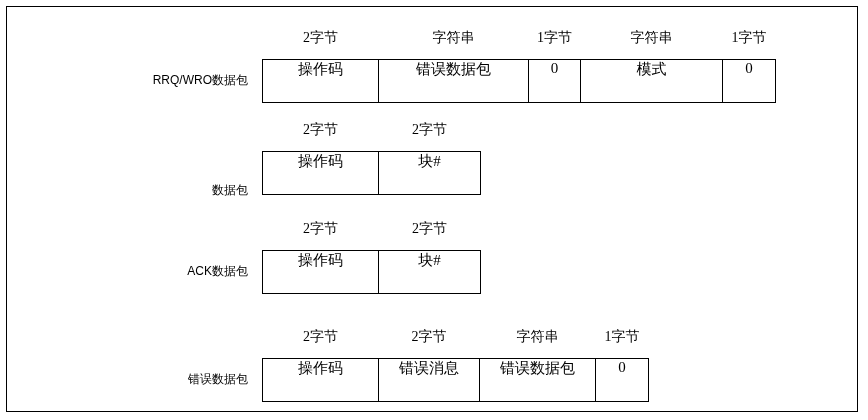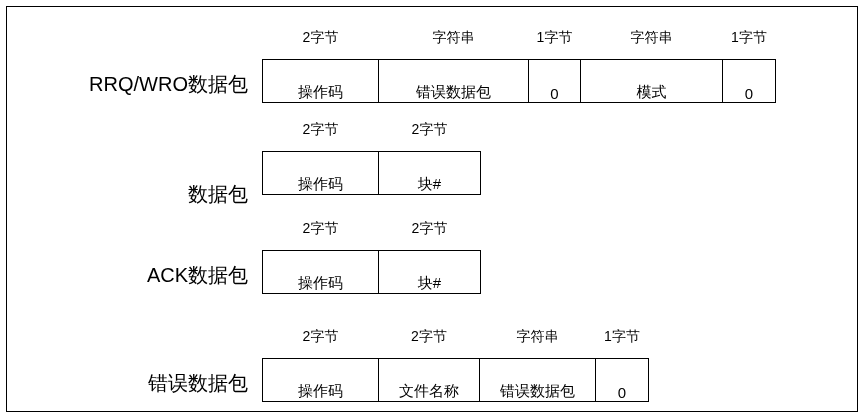--- a/index.html
+++ b/index.html
@@ -20,41 +20,42 @@
     top: 6px;
     width: 852px;
     height: 406px;
     border: 1px solid #000000;
     box-sizing: border-box;
     background: #ffffff;
   }
   .row-label {
     position: absolute;
     text-align: right;
-    font-size: 20px;
+    font-size: 12px;
     line-height: 1;
     white-space: nowrap;
   }
   .packet {
     position: absolute;
     display: flex;
     border: 1px solid #000000;
     box-sizing: border-box;
     background: #ffffff;
     height: 44px;
   }
   .field {
     position: relative;
     display: flex;
-    align-items: flex-end;
+    align-items: flex-start;
     justify-content: center;
     border-right: 1px solid #000000;
     box-sizing: border-box;
     font-size: 15px;
     white-space: nowrap;
+    font-family: Liberation Serif, serif;
   }
   .field:last-child {
     border-right: none;
   }
   .field .caption {
     position: absolute;
     top: -31px;
     left: 0;
     width: 100%;
     text-align: center;
@@ -113,21 +114,21 @@
         </div>
       </div>
       <div class="row-label" style="left: 0px; width: 241px; top: 366px;">错误数据包</div>
       <div class="packet" style="left: 255px; top: 351px;">
         <div class="field" style="width: 116px;">
           <span class="caption">2字节</span>
           <span>操作码</span>
         </div>
         <div class="field" style="width: 101px;">
           <span class="caption">2字节</span>
-          <span>文件名称</span>
+          <span>错误消息</span>
         </div>
         <div class="field" style="width: 116px;">
           <span class="caption">字符串</span>
           <span>错误数据包</span>
         </div>
         <div class="field" style="width: 52px;">
           <span class="caption">1字节</span>
           <span>0</span>
         </div>
       </div>

